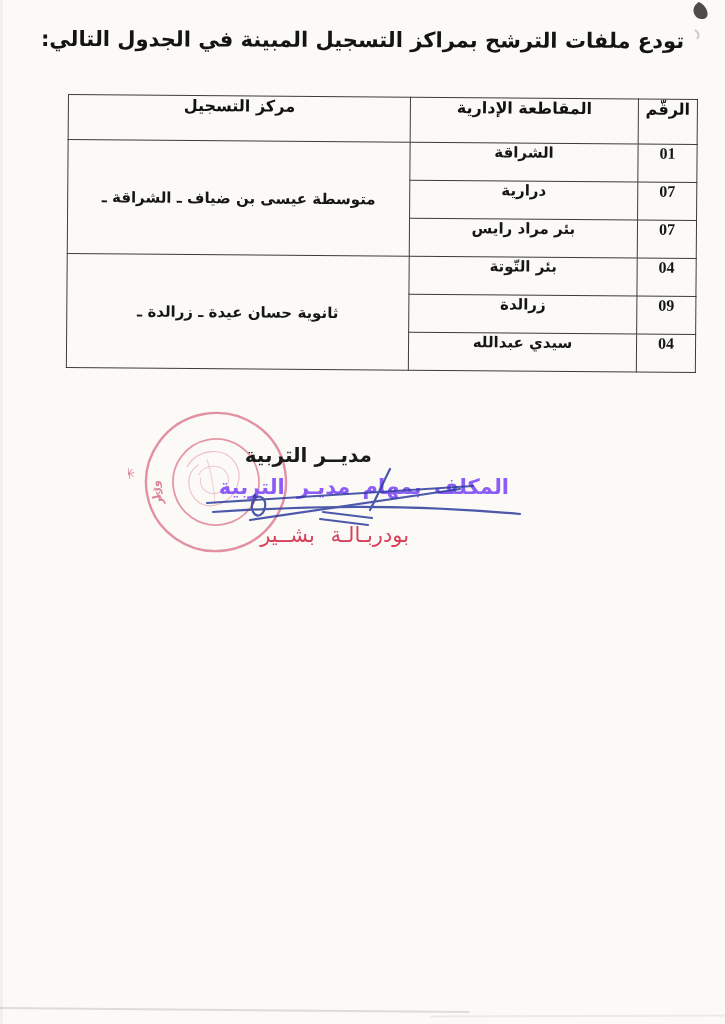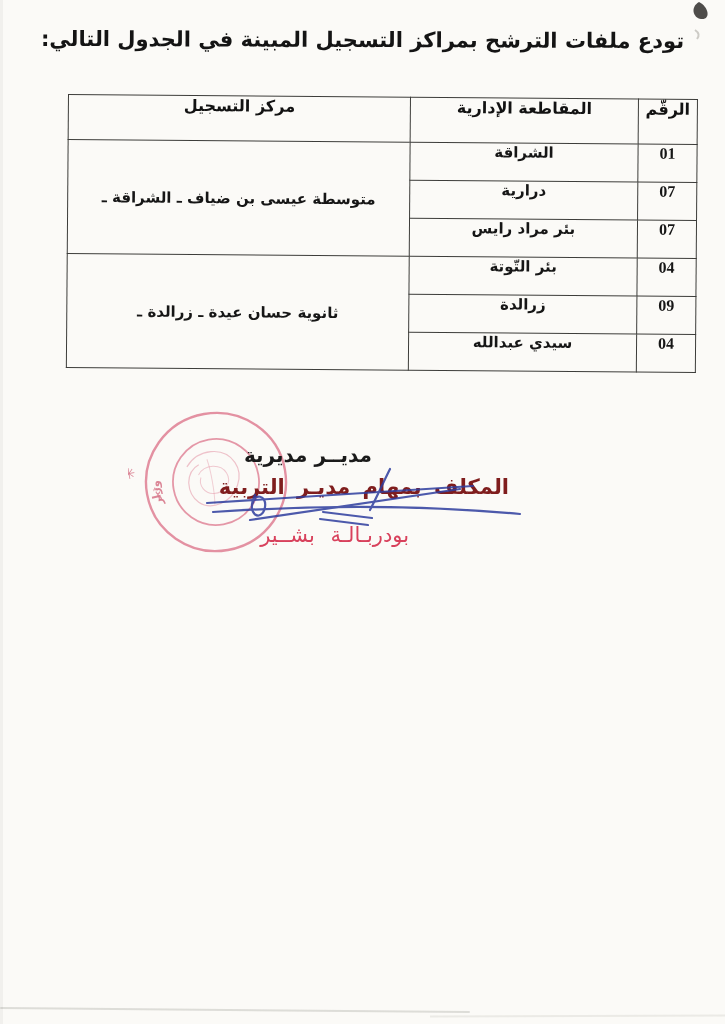--- a/index.html
+++ b/index.html
@@ -87,21 +87,21 @@
     font-weight: bold;
     color: #1a1a1a;
     white-space: nowrap;
   }
   .sig-acting {
     position: absolute;
     top: 475px;
     right: 216px;
     font-size: 21px;
     font-weight: bold;
-    color: #7f1d1d;
+    color: #8b5cf6;
     white-space: nowrap;
     word-spacing: 5px;
     letter-spacing: 0.5px;
   }
   .sig-name {
     position: absolute;
     top: 523px;
     right: 316px;
     font-size: 21px;
     font-weight: normal;
@@ -208,21 +208,21 @@
     <text font-size="11.5" letter-spacing="1" opacity="0.9">
       <textPath href="#arcTop" startOffset="12%">وزارة التربية الوطنية</textPath>
     </text>
     <text font-size="9.5" letter-spacing="0.5" opacity="0.8">
       <textPath href="#arcBottom" startOffset="8%">مديرية التربية غرب الجزائر</textPath>
     </text>
     <text x="10" y="66" font-size="15" opacity="0.9">✳</text>
   </g>
 </svg>
 
-<div class="sig-director">مديــر مديرية</div>
+<div class="sig-director">مديــر التربية</div>
 
 <div class="sig-acting">المكلف بمهام مديـر التربية</div>
 
 <div class="sig-name">بودربـالـة بشــير</div>
 
 <svg class="blue-sig-svg" width="400" height="90" viewBox="0 0 400 90">
   <g fill="none" stroke="#2e3d9e" stroke-width="2.2" stroke-linecap="round" opacity="0.85">
     <path d="M57,48 L323,31"></path>
     <path d="M63,57 C150,51 260,49 370,59"></path>
     <path d="M100,65 L310,34"></path>

